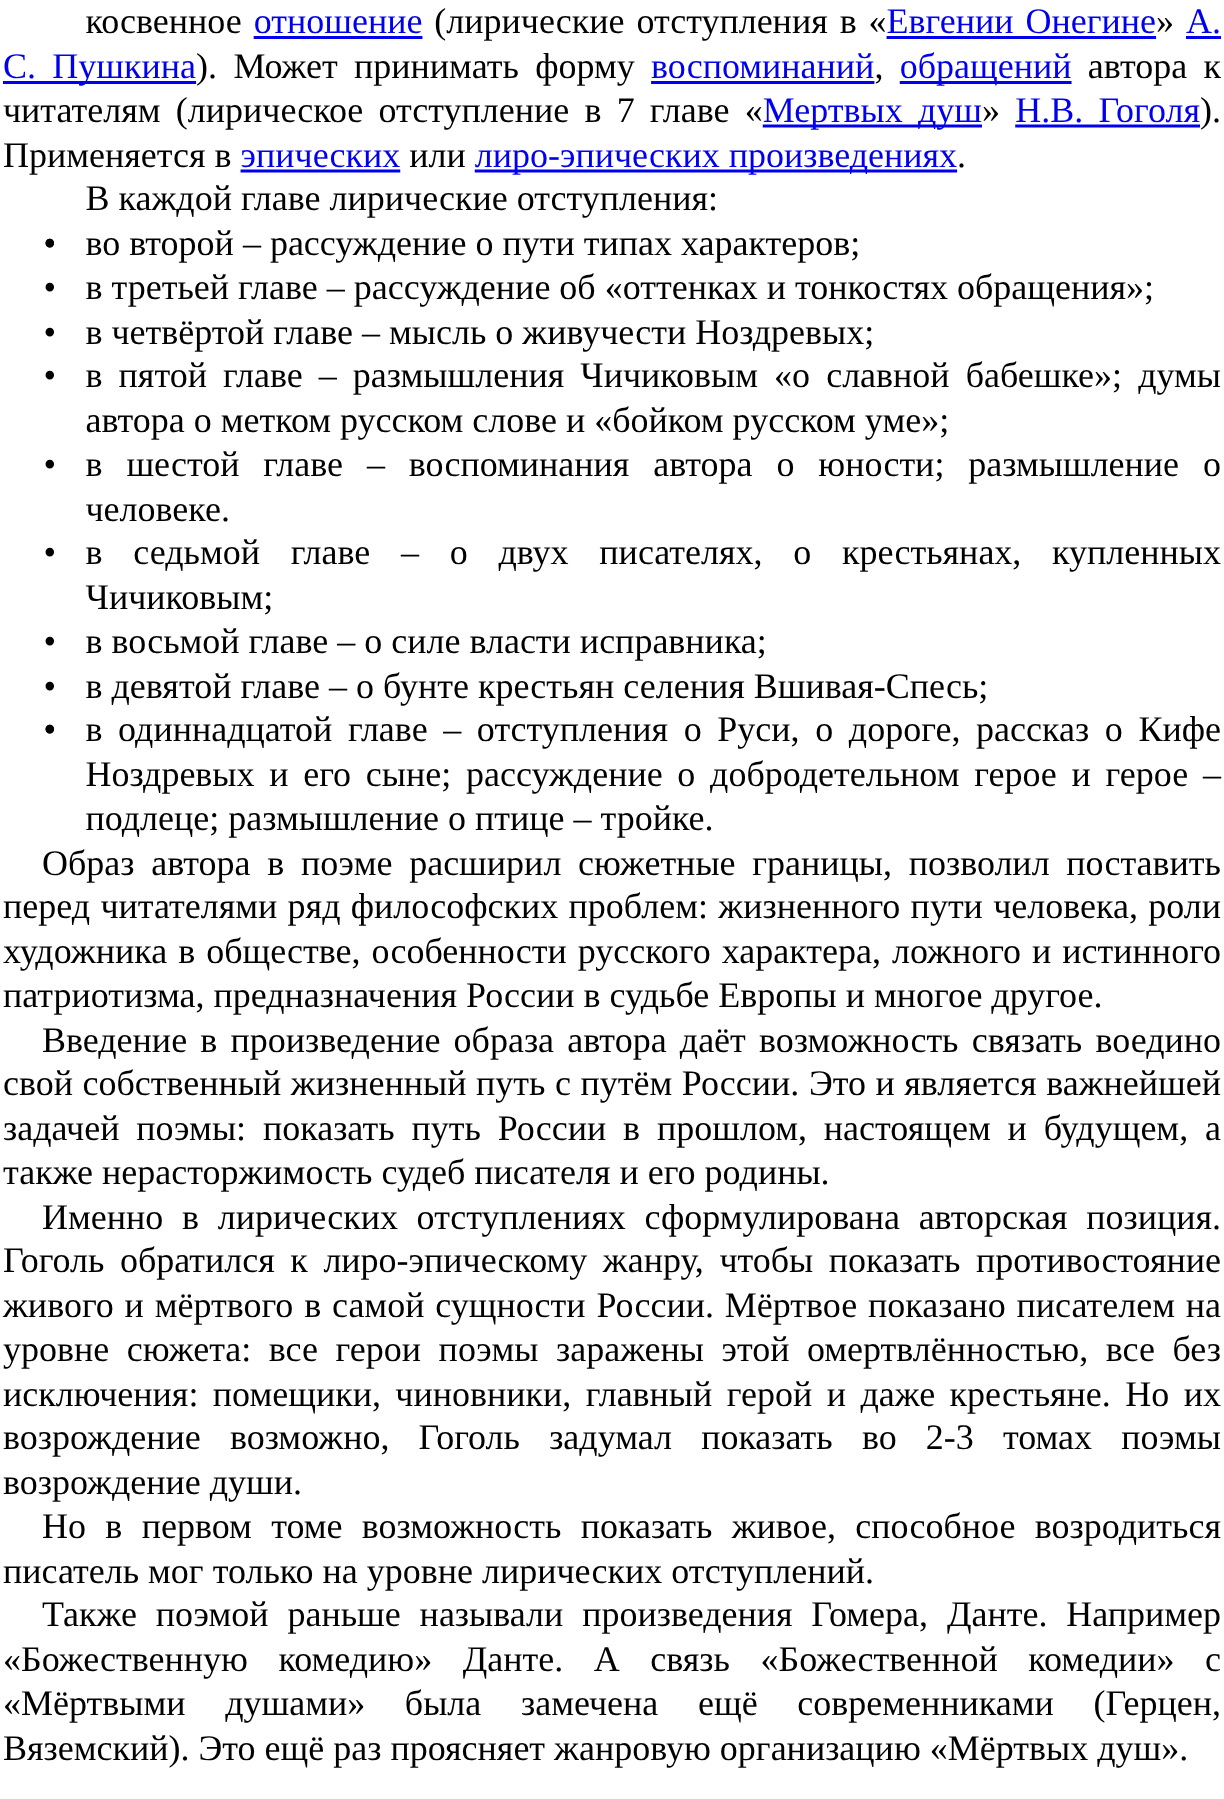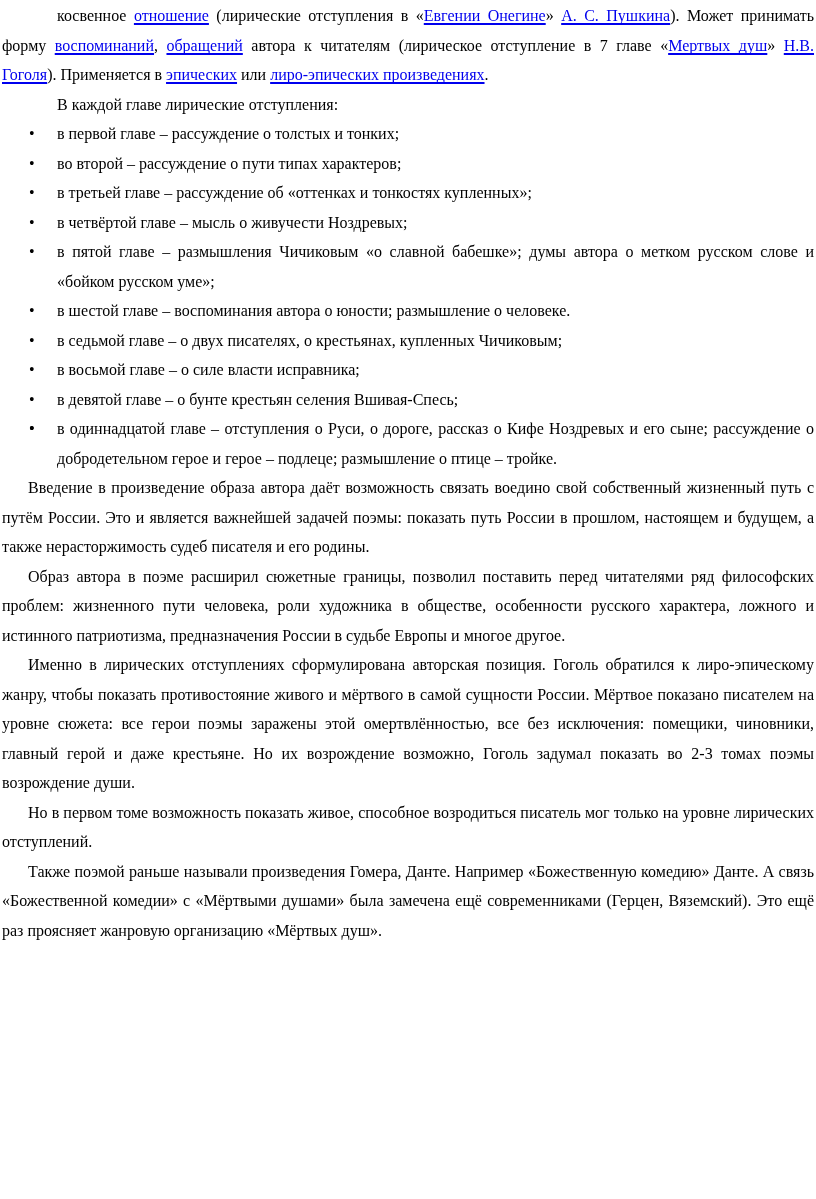--- a/index.html
+++ b/index.html
@@ -4,21 +4,21 @@
 <style>
   html, body { margin: 0; padding: 0; background: #ffffff; }
   body {
     width: 816px; height: 1199px; overflow: hidden;
     font-family: "Liberation Serif", "DejaVu Serif", serif;
   }
   .doc {
     box-sizing: border-box;
     width: 816px; height: 1199px;
     padding: 1px 2px 0 2px;
-    font-size: 16px;
+    font-size: 24px;
     line-height: 29.5px;
     color: #000000;
   }
   p.para { margin: 0; text-align: justify; }
   p.indent-large  { text-indent: 55px; }
   p.indent-medium { text-indent: 26px; }
   p.bullet { position: relative; padding-left: 55px; text-indent: 0; }
   .marker { position: absolute; left: 27px; top: 0; }
   a.lnk {
     color: var(--link-color, #0000EE);
@@ -33,29 +33,29 @@
     text-underline-offset: 2px;
     text-decoration-skip-ink: none;
   }
 </style>
 </head>
 <body style="--link-color: #0000EE; background: rgb(255, 255, 255);">
 
 <div class="doc" style="color: rgb(0, 0, 0);">
     <p class="para indent-large"><span>косвенное </span><a class="lnk" href="#">отношение</a><span> (лирические отступления в «</span><a class="lnk" href="#">Евгении Онегине</a><span>» </span><a class="lnk" href="#">А. С. Пушкина</a><span>). Может принимать форму </span><a class="lnk" href="#">воспоминаний</a><span>, </span><a class="lnk" href="#">обращений</a><span> автора к читателям (лирическое отступление в 7 главе «</span><a class="lnk" href="#">Мертвых душ</a><span>» </span><a class="lnk" href="#">Н.В. Гоголя</a><span>). Применяется в </span><a class="lnk" href="#">эпических</a><span> или </span><a class="lnk" href="#">лиро-эпических произведениях</a><span>.</span></p>
     <p class="para indent-large"><span>В каждой главе </span><span class="ul">лирические отступления:</span></p>
-    <p class="para bullet"><span class="marker">•</span><span>в первой главе – рассуждение о толстых и тонких;</span></p>
+    <p class="para bullet"><span class="marker">•</span></p>
     <p class="para bullet"><span class="marker">•</span><span>во второй – рассуждение о пути типах характеров;</span></p>
-    <p class="para bullet"><span class="marker">•</span><span>в третьей главе – рассуждение об «оттенках и тонкостях купленных»;</span></p>
+    <p class="para bullet"><span class="marker">•</span><span>в третьей главе – рассуждение об «оттенках и тонкостях обращения»;</span></p>
     <p class="para bullet"><span class="marker">•</span><span>в четвёртой главе – мысль о живучести Ноздревых;</span></p>
     <p class="para bullet"><span class="marker">•</span><span>в пятой главе – размышления Чичиковым «о славной бабешке»; думы автора о метком русском слове и «бойком русском уме»;</span></p>
     <p class="para bullet"><span class="marker">•</span><span>в шестой главе – воспоминания автора о юности; размышление о человеке.</span></p>
     <p class="para bullet"><span class="marker">•</span><span>в седьмой главе – о двух писателях, о крестьянах, купленных Чичиковым;</span></p>
     <p class="para bullet"><span class="marker">•</span><span>в восьмой главе – о силе власти исправника;</span></p>
     <p class="para bullet"><span class="marker">•</span><span>в девятой главе – о бунте крестьян селения Вшивая-Спесь;</span></p>
     <p class="para bullet"><span class="marker">•</span></p>
     <p class="para bullet"><span class="marker">•</span><span>в одиннадцатой главе – отступления о Руси, о дороге, рассказ о Кифе Ноздревых и его сыне; рассуждение о добродетельном герое и герое – подлеце; размышление о птице – тройке.</span></p>
+    <p class="para indent-medium"><span>Образ автора в поэме расширил сюжетные границы, позволил поставить перед читателями ряд философских проблем: жизненного пути человека, роли художника в обществе, особенности русского характера, ложного и истинного патриотизма, предназначения России в судьбе Европы и многое другое.</span></p>
     <p class="para indent-medium"><span>Введение в произведение образа автора даёт возможность связать воедино свой собственный жизненный путь с путём России. Это и является важнейшей задачей поэмы: </span><span class="ul">показать путь России в прошлом, настоящем и будущем, а также нерасторжимость судеб писателя и его родины.</span></p>
-    <p class="para indent-medium"><span>Образ автора в поэме расширил сюжетные границы, позволил поставить перед читателями ряд философских проблем: жизненного пути человека, роли художника в обществе, особенности русского характера, ложного и истинного патриотизма, предназначения России в судьбе Европы и многое другое.</span></p>
     <p class="para indent-medium"><span>Именно в лирических отступлениях сформулирована авторская позиция. Гоголь обратился к лиро-эпическому жанру, чтобы показать противостояние живого и мёртвого в самой сущности России. Мёртвое показано писателем на уровне сюжета: все герои поэмы заражены этой омертвлённостью, все без исключения: помещики, чиновники, главный герой и даже крестьяне. Но их возрождение возможно, Гоголь задумал показать во 2-3 томах поэмы возрождение души.</span></p>
     <p class="para indent-medium"><span>Но в первом томе возможность показать живое, способное возродиться писатель мог только на уровне лирических отступлений.</span></p>
     <p class="para indent-medium"><span>Также поэмой раньше называли произведения Гомера, Данте. Например «Божественную комедию» Данте. А связь «Божественной комедии» с «Мёртвыми душами» была замечена ещё современниками (Герцен, Вяземский). Это ещё раз проясняет жанровую организацию «Мёртвых душ».</span></p>
   </div>
 
 </body></html>

